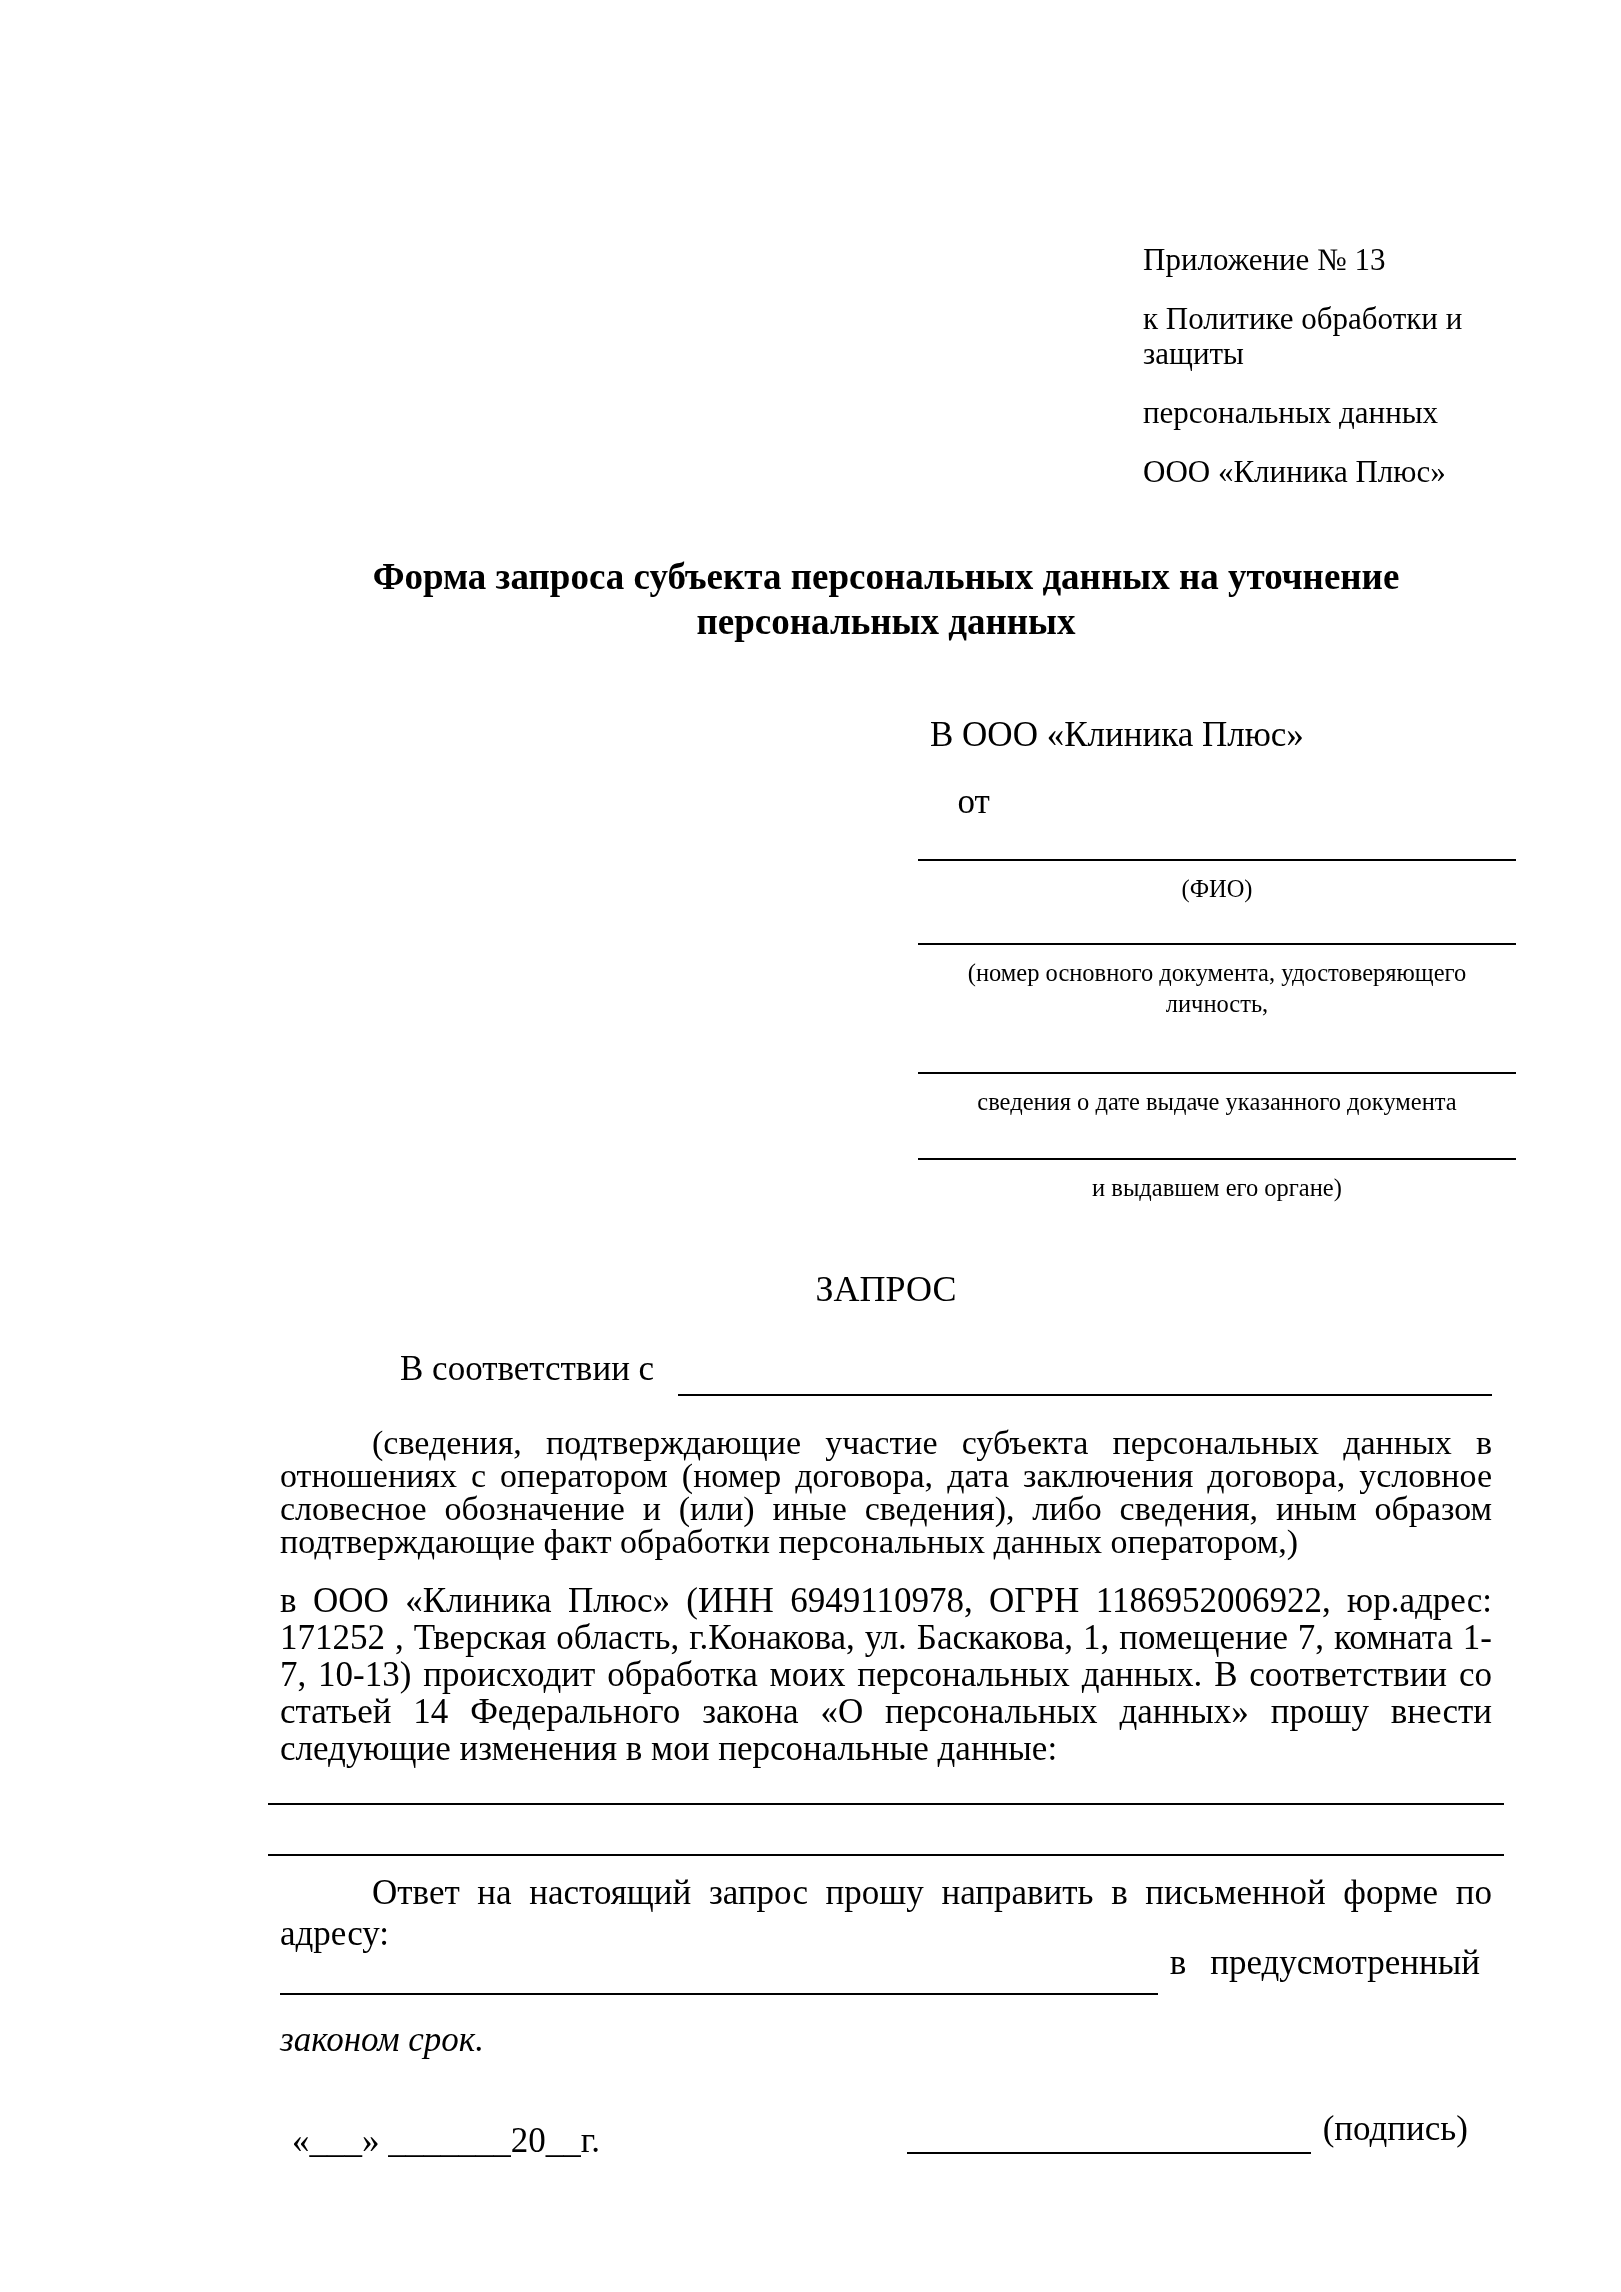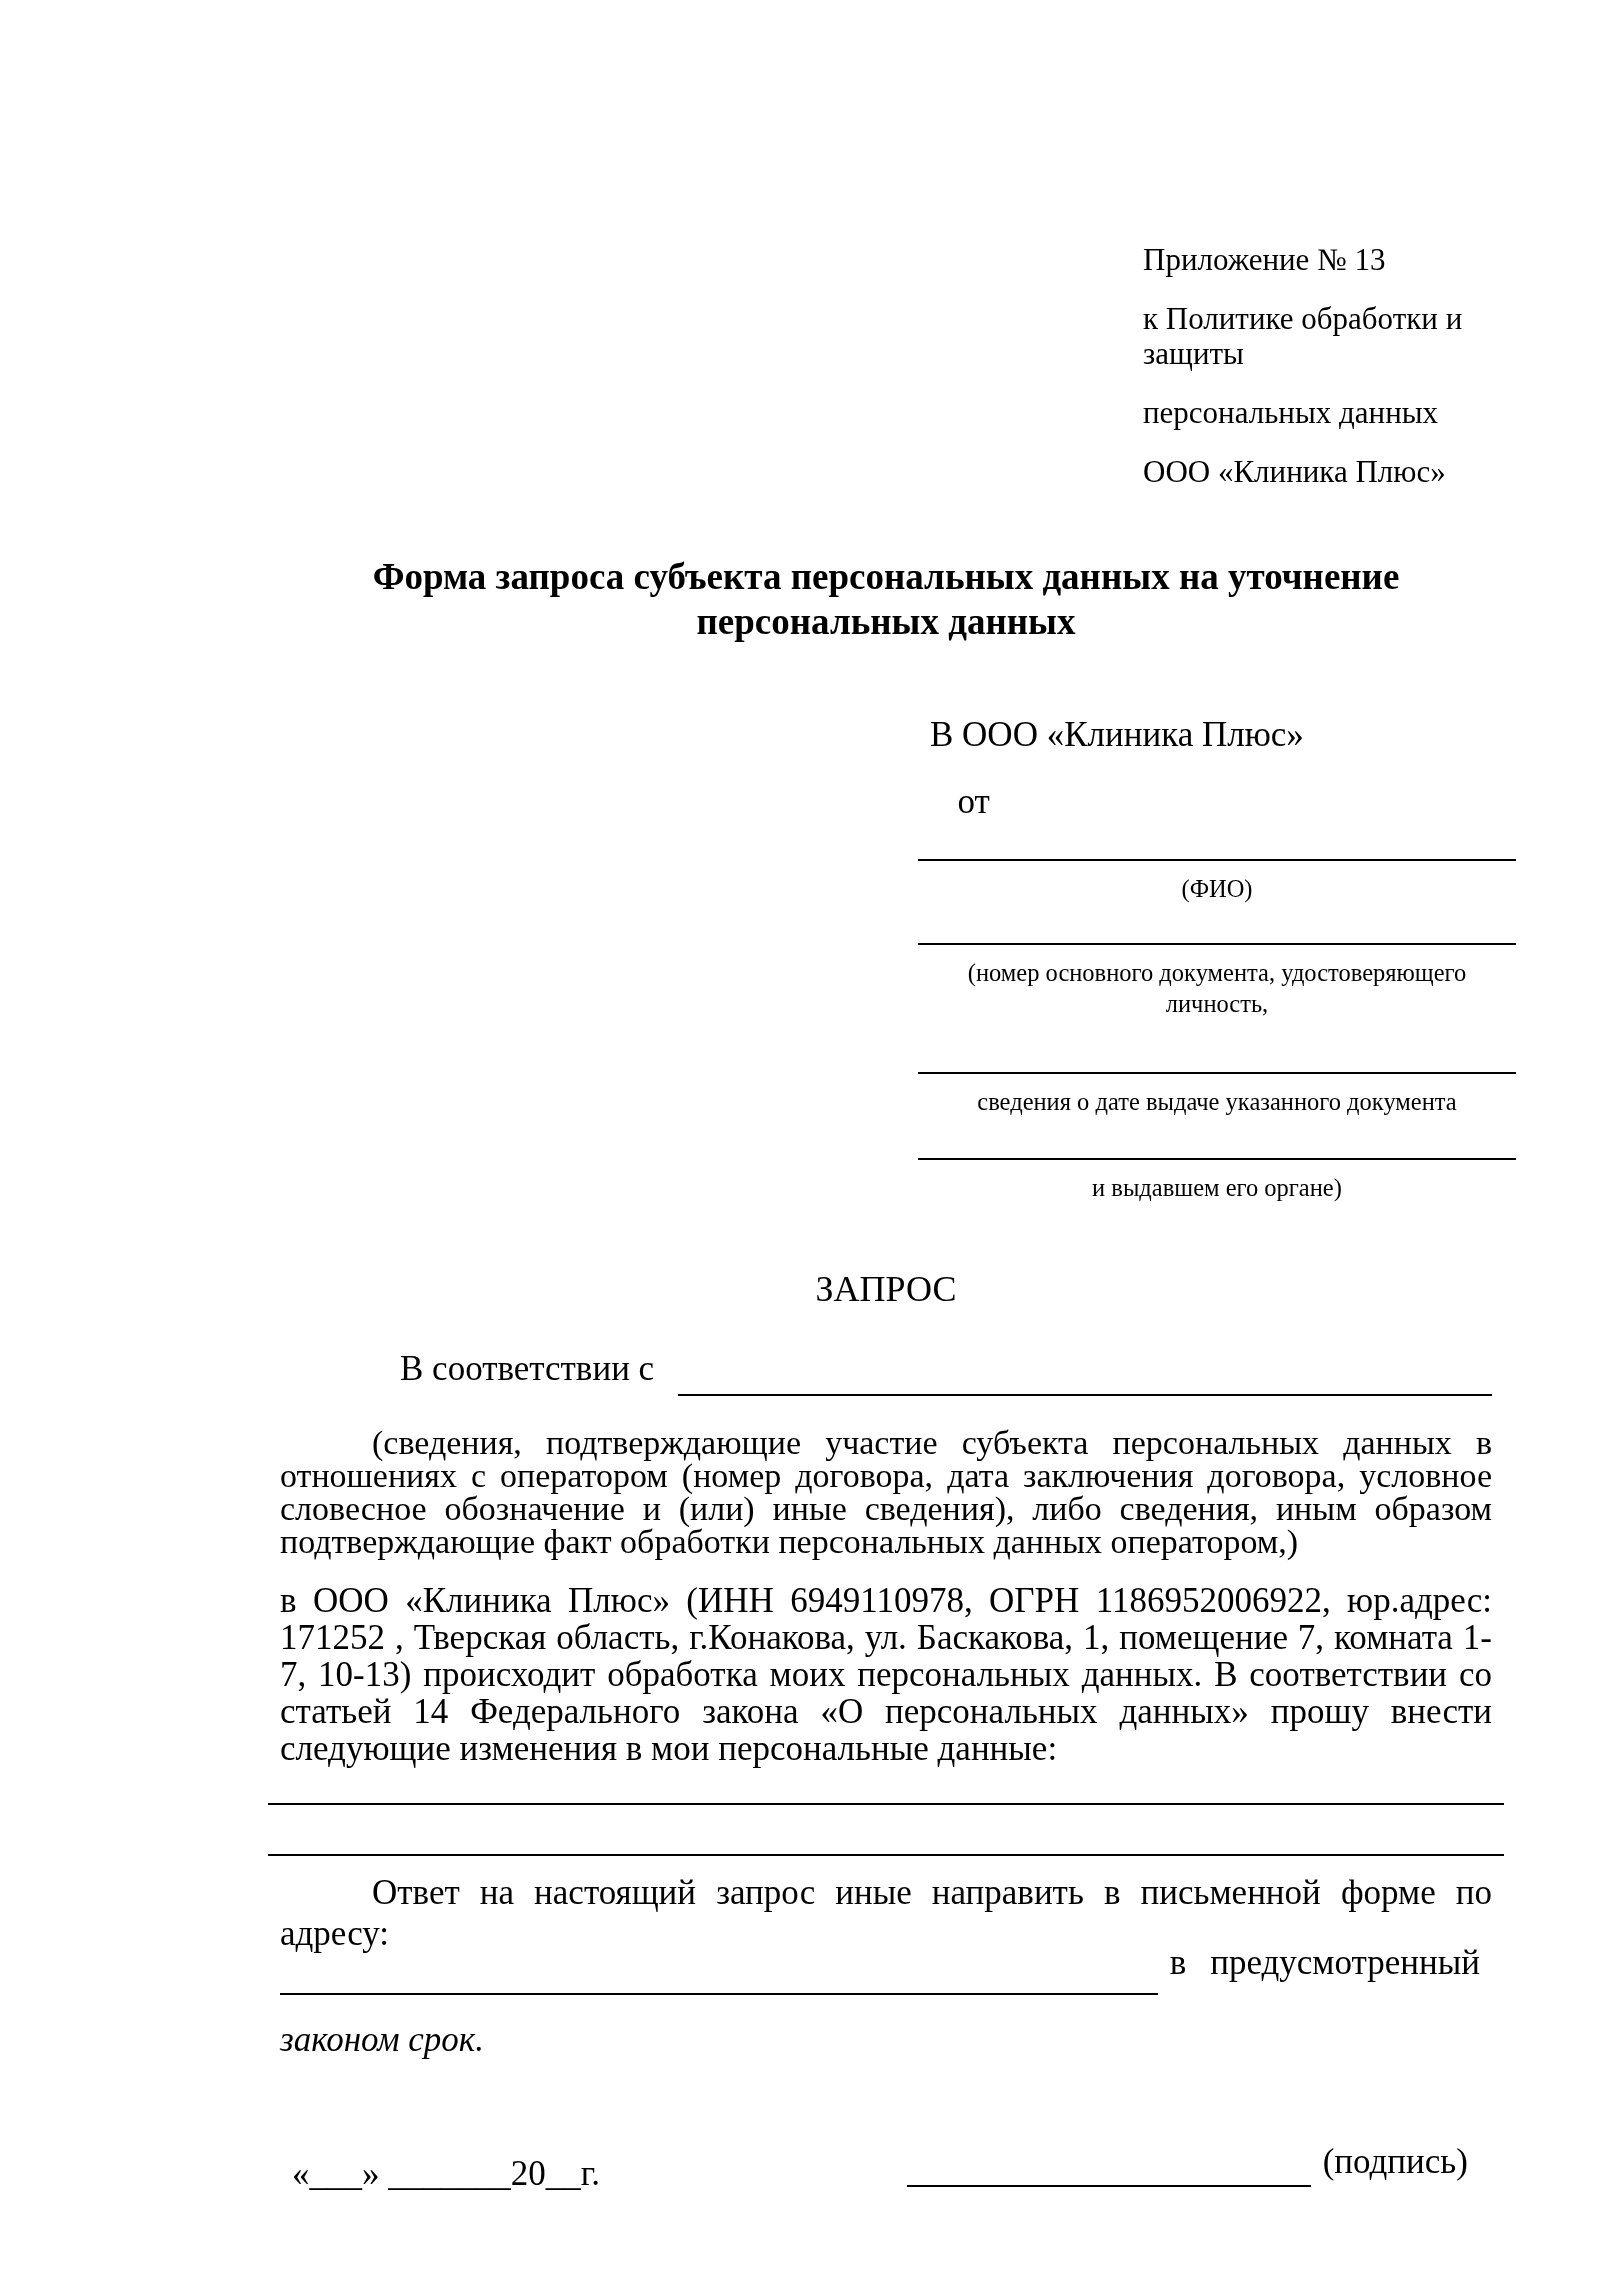--- a/index.html
+++ b/index.html
@@ -36,21 +36,21 @@
   .b1 { height:19.6px; } .b2 { height:51px; }
 
   .otvet-line1 {
     margin-top:3.9px; font-size:35px; line-height:41px;
     text-indent:92px; text-align:justify; text-align-last:justify;
   }
   .otvet-line2 { display:flex; align-items:flex-end; justify-content:space-between; font-size:35px; line-height:41px; height:41px; }
   .addr-fill { width:910px; border-bottom:2.9px solid #000; height:37px; }
   .otvet-line3 { font-size:35px; line-height:41px;font-style:italic; }
 
-  .sign-row { display:flex; justify-content:space-between; align-items:flex-end; margin-top:33px; font-size:35px; line-height:41px; }
+  .sign-row { display:flex; justify-content:space-between; align-items:flex-end; font-size:35px; line-height:41px; }
   .sign-group { display:inline-flex; align-items:flex-end; }
   .sign-line { display:inline-block; width:404px; border-bottom:2.9px solid #000; height:33px; margin-bottom:6.9px; }
 </style>
 </head>
 <body>
 
 <div class="page">
   <div class="content">
 
     <div class="header-right">
@@ -86,21 +86,21 @@
       <span class="fill-line"></span>
     </div>
 
     <div class="smallprint">(сведения, подтверждающие участие субъекта персональных данных в отношениях с оператором (номер договора, дата заключения договора, условное словесное обозначение и (или) иные сведения), либо сведения, иным образом подтверждающие факт обработки персональных данных оператором,)</div>
 
     <div class="body-par">в ООО «Клиника Плюс» (ИНН 6949110978, ОГРН 1186952006922, юр.адрес: 171252 , Тверская область, г.Конакова, ул. Баскакова, 1, помещение 7, комната 1-7, 10-13) происходит обработка моих персональных данных. В соответствии со статьей 14 Федерального закона «О персональных данных» прошу внести следующие изменения в мои персональные данные:</div>
 
     <div class="blank-line b1"></div>
     <div class="blank-line b2"></div>
 
-    <div class="otvet-line1">Ответ на настоящий запрос иные направить в письменной форме по адресу:</div>
+    <div class="otvet-line1">Ответ на настоящий запрос прошу направить в письменной форме по адресу:</div>
 
     <div class="otvet-line2">
       <span class="addr-fill"></span>
       <span>в</span>
       <span>предусмотренный</span>
     </div>
 
     <div class="otvet-line3">законом срок.</div>
 
     <div class="sign-row">

